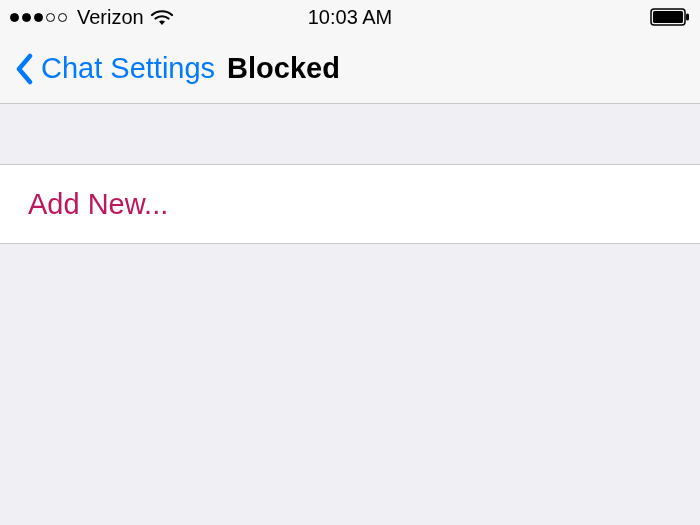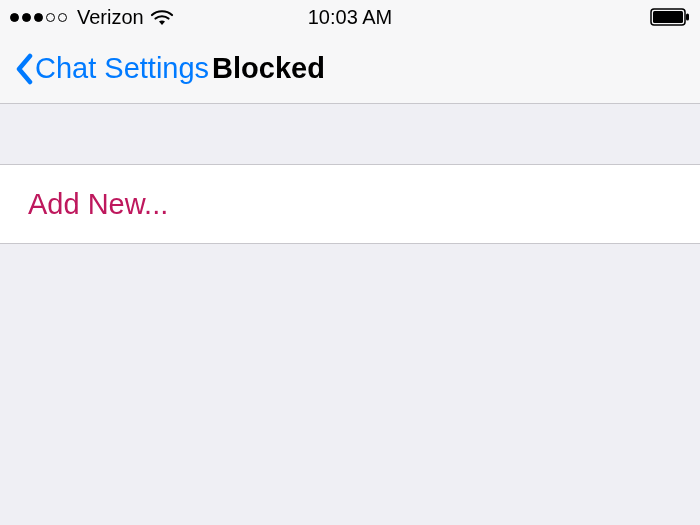--- a/index.html
+++ b/index.html
@@ -71,33 +71,33 @@
       background: #f7f7f8;
       border-bottom: 1px solid #c8c7cc;
       display: flex;
       align-items: center;
       position: relative;
       padding: 0 14px;
     }
     .nav-left {
       display: flex;
       align-items: center;
-      gap: 2px;
+      gap: 8px;
       color: #007aff;
       font-size: 29px;
       font-weight: 300;
     }
     .back-chevron svg {
       display: block;
     }
     .nav-title {
       font-size: 29px;
       font-weight: 600;
       color: #000;
-      margin-left: 3px;
+      margin-left: 12px;
     }
     .nav-right {
       position: absolute;
       right: 18px;
       color: #007aff;
       font-size: 29px;
       font-weight: 300;
     }
     .content {
       margin-top: 60px;

